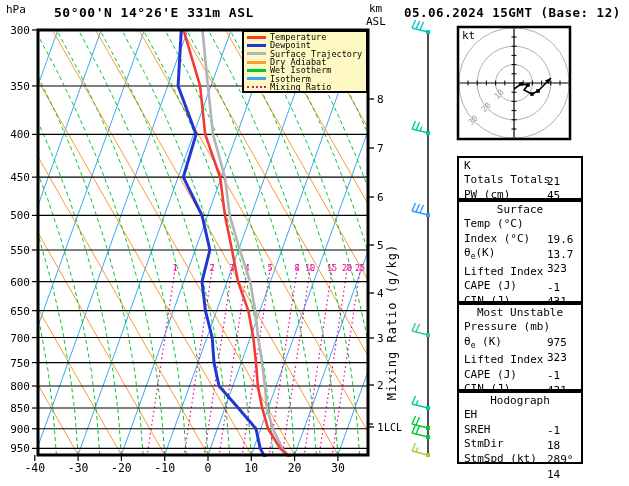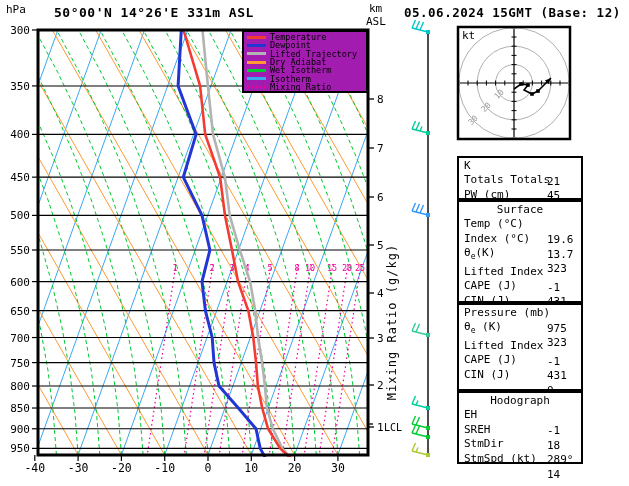--- a/index.html
+++ b/index.html
@@ -5,21 +5,21 @@
   html,body{margin:0;padding:0;background:#fff;}
   #stage{position:relative;width:629px;height:486px;background:#fff;overflow:hidden;
          font-family:"DejaVu Sans Mono","Liberation Mono",monospace;color:#000;}
   #skewt{position:absolute;left:0;top:0;}
   .abs{position:absolute;white-space:nowrap;}
   .ttl{font-size:13px;font-weight:bold;letter-spacing:.5px;}
   .unit{font-size:11px;}
   .xlabel{font-size:12.5px;text-align:center;margin-top:42px;}
   .rotlabel{font-size:12px;letter-spacing:1px;transform:translate(-50%,-50%) rotate(-90deg);}
   .footer{font-size:12.5px;font-weight:bold;}
-  #legend{position:absolute;left:242px;top:30px;width:126px;height:63px;background:#a21caf;
+  #legend{position:absolute;left:242px;top:30px;width:126px;height:63px;background:#fef9c3;
           border:2px solid #000;box-sizing:border-box;padding:1px 0 0 3px;}
   .lgrow{display:flex;align-items:center;height:8.3px;}
   .lgswatch{width:19px;margin-right:4px;flex:0 0 auto;}
   .lglbl{font-size:8.5px;line-height:8px;}
   .pbox{position:absolute;left:457px;width:126px;border:2px solid #000;box-sizing:border-box;
         background:#fff;font-size:11px;line-height:14.4px;padding-top:1px;}
   .phdr{text-align:center;}
   .prow{position:relative;padding-left:5px;}
   .pval{position:absolute;left:88px;top:16px;}
   sub{font-size:8px;}
@@ -325,21 +325,21 @@
       <div class="lgrow">
         <span class="lgswatch" style="border-top: 3px solid rgb(244, 59, 51);"></span>
         <span class="lglbl">Temperature</span>
       </div>
       <div class="lgrow">
         <span class="lgswatch" style="border-top: 3px solid rgb(34, 54, 212);"></span>
         <span class="lglbl">Dewpoint</span>
       </div>
       <div class="lgrow">
         <span class="lgswatch" style="border-top: 3px solid rgb(179, 179, 179);"></span>
-        <span class="lglbl">Lifted Trajectory</span>
+        <span class="lglbl">Surface Trajectory</span>
       </div>
       <div class="lgrow">
         <span class="lgswatch" style="border-top: 3px solid rgb(255, 153, 51);"></span>
         <span class="lglbl">Dry Adiabat</span>
       </div>
       <div class="lgrow">
         <span class="lgswatch" style="border-top: 3px solid rgb(0, 200, 50);"></span>
         <span class="lglbl">Wet Isotherm</span>
       </div>
       <div class="lgrow">
@@ -365,20 +365,21 @@
       <div class="pbox" style="top: 200px; height: 103px;">
         <div class="phdr">Surface</div>
         <div class="prow"><span>Temp (°C)</span><span class="pval">19.6</span></div>
         <div class="prow"><span>Index (°C)</span><span class="pval">13.7</span></div>
         <div class="prow"><span>θ<sub>e</sub>(K)</span><span class="pval">323</span></div>
         <div class="prow"><span>Lifted Index</span><span class="pval">-1</span></div>
         <div class="prow"><span>CAPE (J)</span><span class="pval">431</span></div>
         <div class="prow"><span>CIN (J)</span><span class="pval">0</span></div>
       </div>
       <div class="pbox" style="top: 303px; height: 88px;">
+        <div class="phdr">Most Unstable</div>
         <div class="prow"><span>Pressure (mb)</span><span class="pval">975</span></div>
         <div class="prow"><span>θ<sub>e</sub> (K)</span><span class="pval">323</span></div>
         <div class="prow"><span>Lifted Index</span><span class="pval">-1</span></div>
         <div class="prow"><span>CAPE (J)</span><span class="pval">431</span></div>
         <div class="prow"><span>CIN (J)</span><span class="pval">0</span></div>
       </div>
       <div class="pbox" style="top: 391px; height: 73px;">
         <div class="phdr">Hodograph</div>
         <div class="prow"><span>EH</span><span class="pval">-1</span></div>
         <div class="prow"><span>SREH</span><span class="pval">18</span></div>

